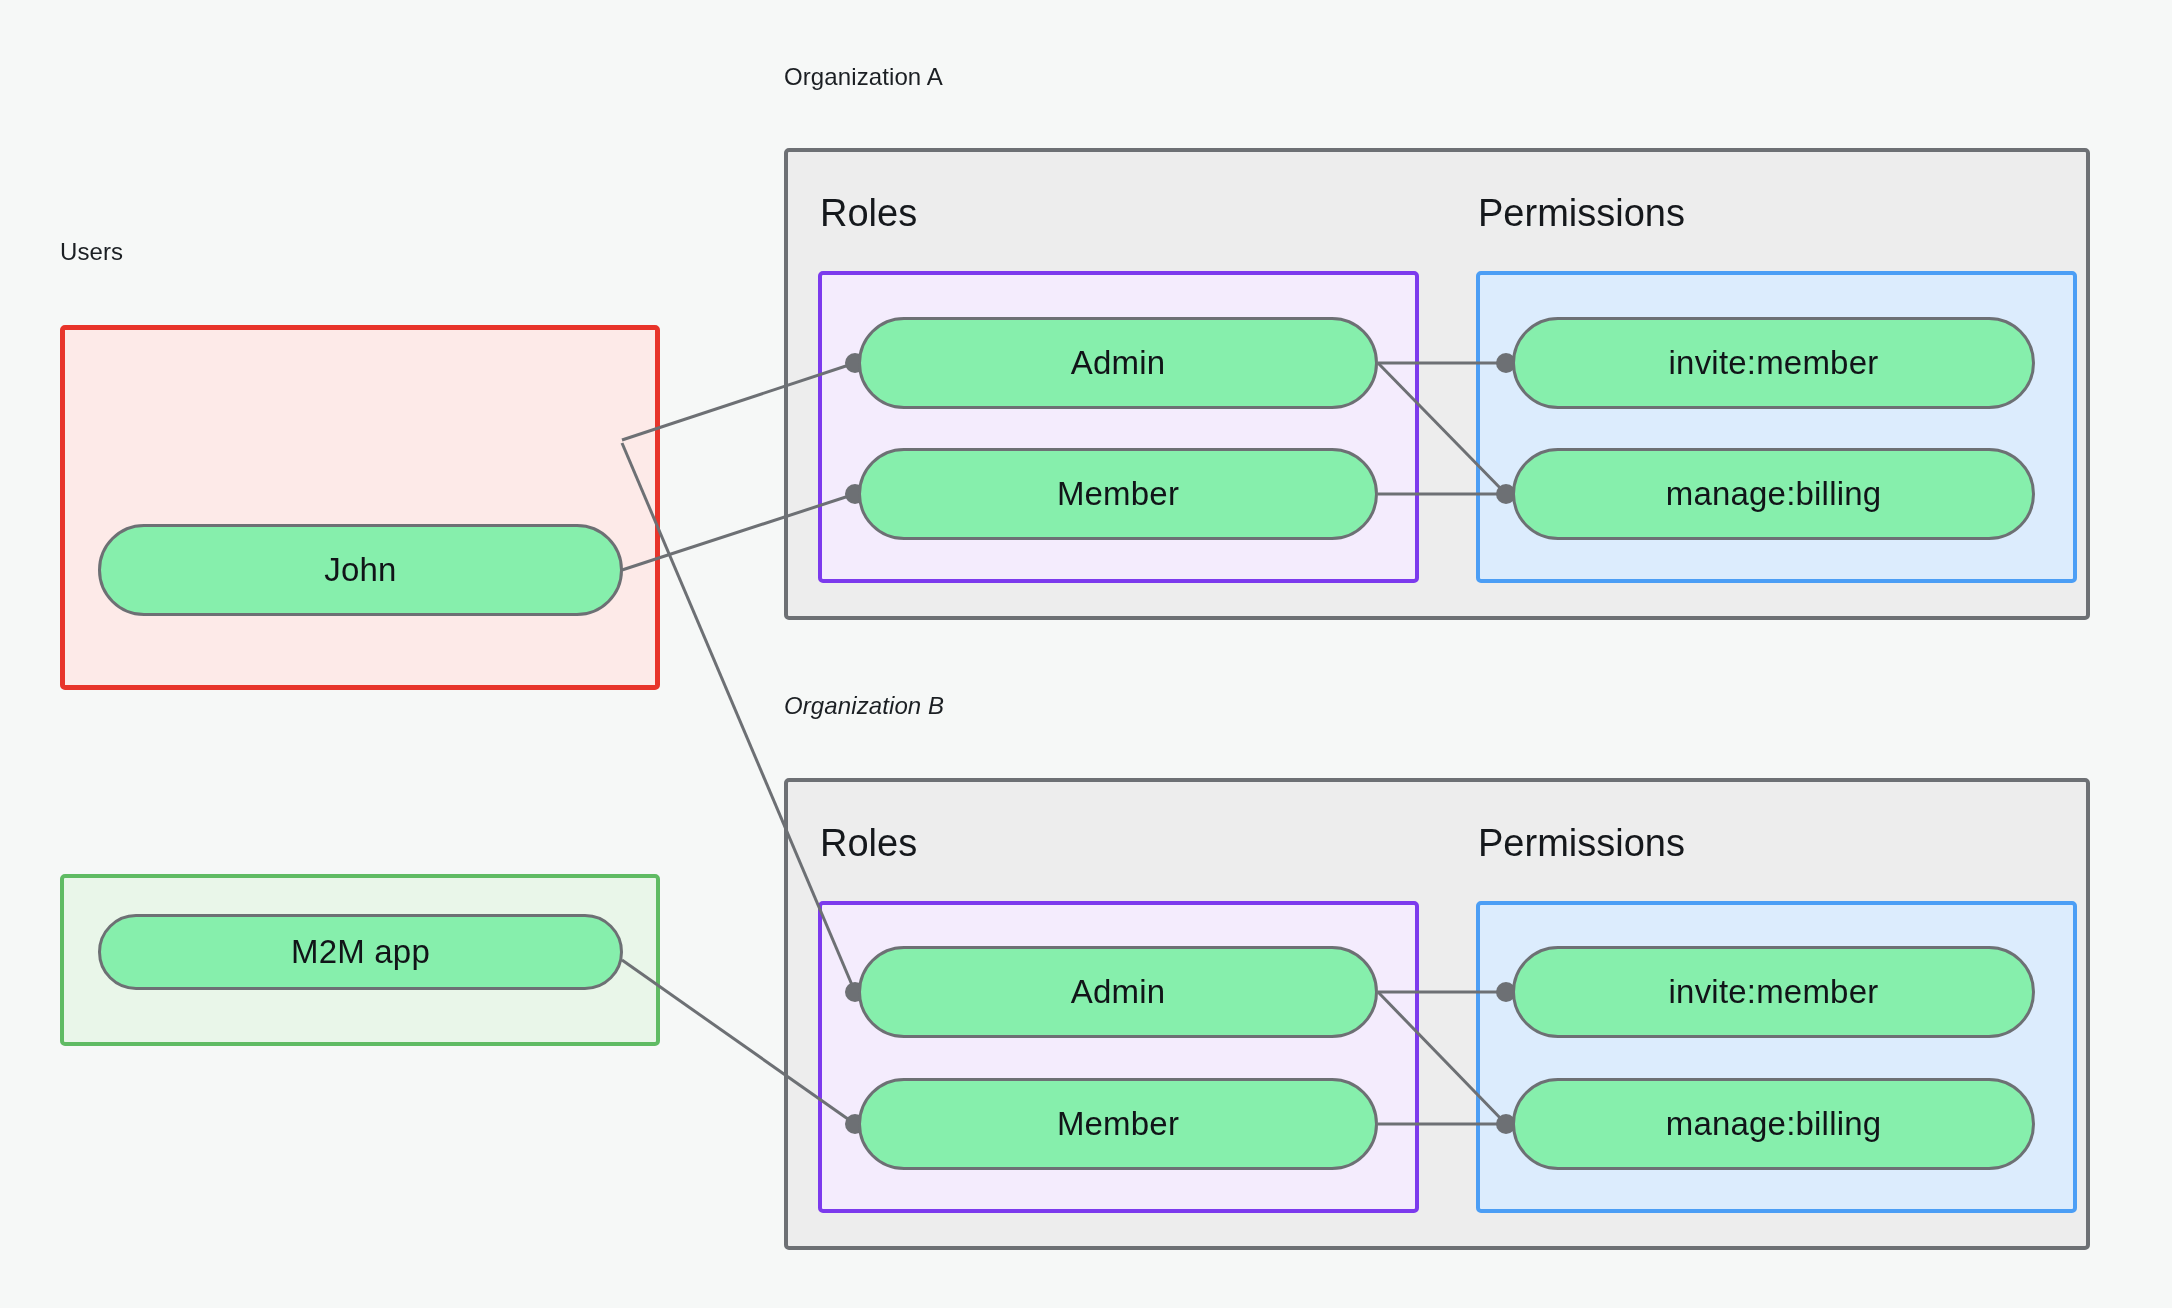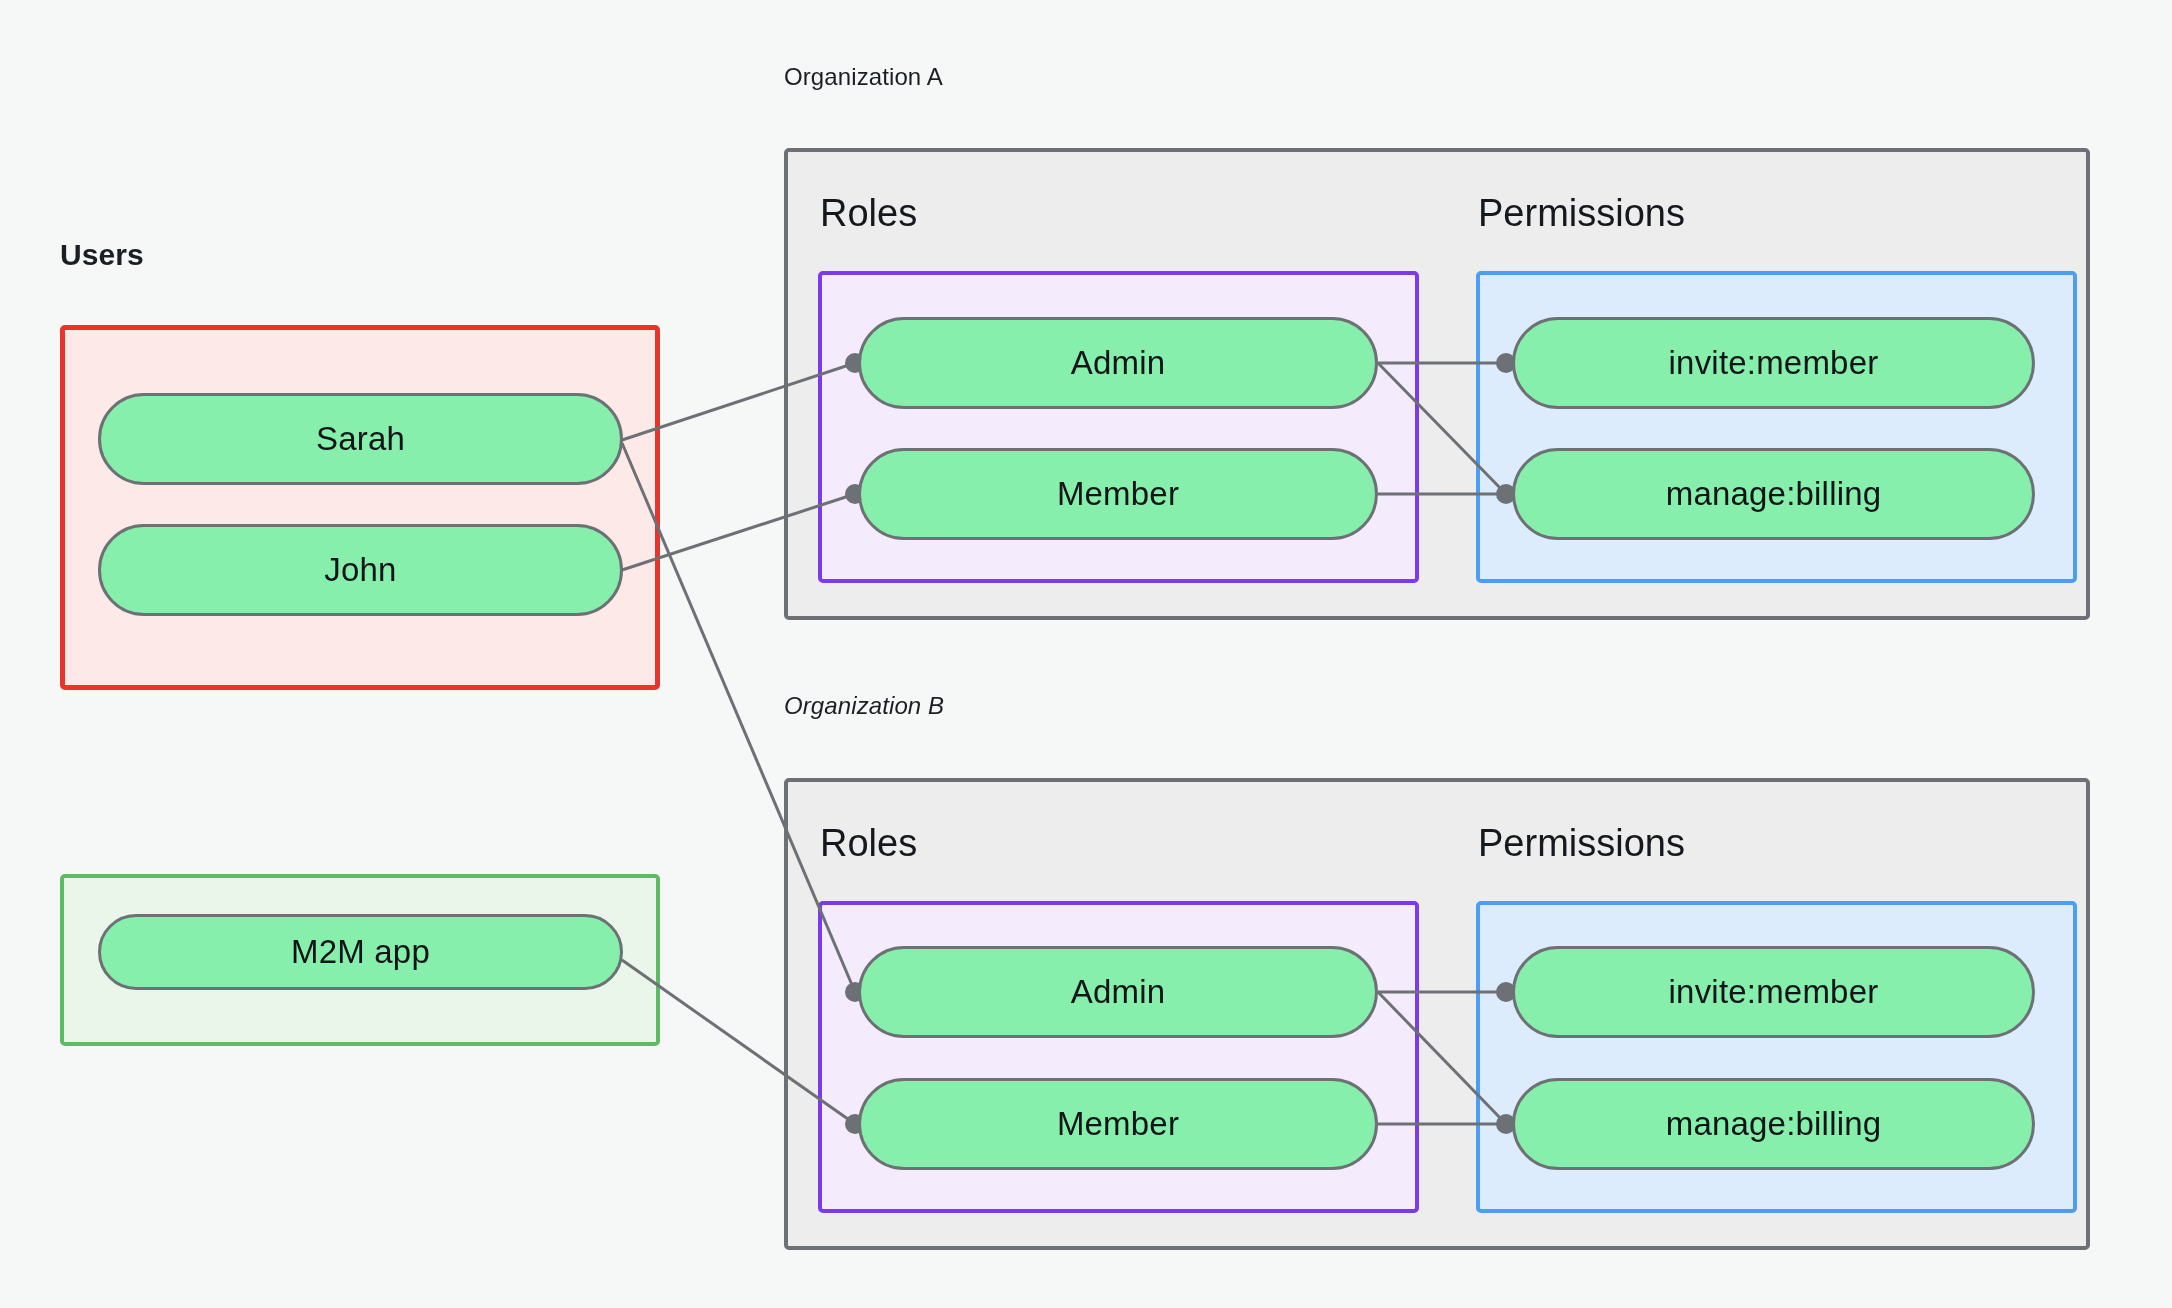--- a/index.html
+++ b/index.html
@@ -26,22 +26,22 @@
     left: 0; top: 0;
     width: 2172px;
     height: 1308px;
     pointer-events: none;
     z-index: 5;
   }
 
   
   .caption {
     position: absolute;
-    font-size: 30px;
-    font-weight: 700;
+    font-size: 24px;
+    font-weight: 400;
     color: #1b1f23;
     letter-spacing: .1px;
     white-space: nowrap;
     z-index: 3;
   }
   .caption.plain {
     font-weight: 400;
     font-size: 24px;
   }
 
@@ -139,21 +139,20 @@
 
       <circle cx="1506" cy="992" r="10"></circle>
       <circle cx="1506" cy="1124" r="10"></circle>
     </g>
   </svg>
 
   <div class="caption" style="left:60px; top:238px;">Users</div>
 
   <div class="container-box box-users" style="left:60px; top:325px; width:600px; height:365px;"></div>
 
-  <div class="pill" style="left:98px; top:393px; width:525px; height:92px;">Sarah</div>
 
   <div class="pill" style="left:98px; top:524px; width:525px; height:92px;">John</div>
 
 
   <div class="container-box box-m2m" style="left:60px; top:874px; width:600px; height:172px;"></div>
 
   <div class="pill" style="left:98px; top:914px; width:525px; height:76px;">M2M app</div>
 
   <div class="caption plain" style="left:784px; top:63px;">Organization A</div>
 

